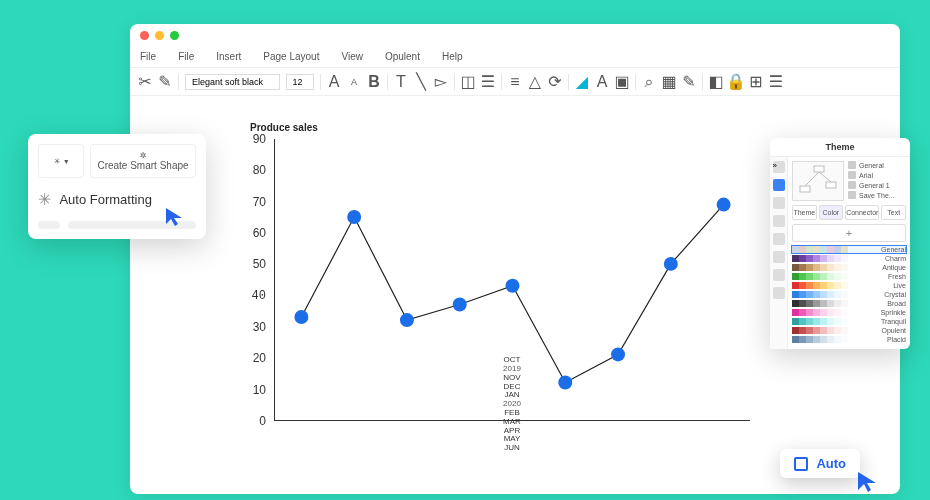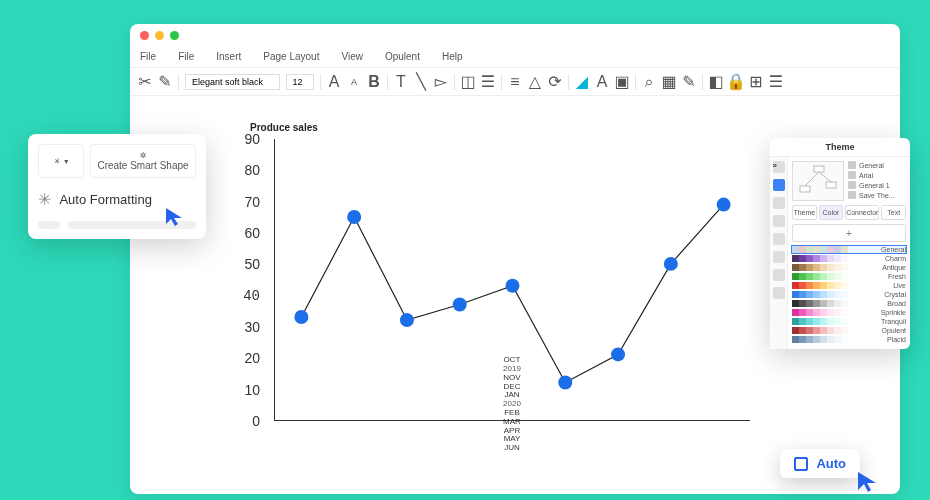--- a/index.html
+++ b/index.html
@@ -13,21 +13,21 @@
 .tb-icon { width: 14px; height: 14px; display:flex; align-items:center; justify-content:center; color:#555; }
 .font-select { border: 1px solid #ddd; font-size: 9px; padding: 2px 14px 2px 6px; background: #fff; position: relative; width: 95px; }
 .size-select { border: 1px solid #ddd; font-size: 9px; padding: 2px 10px 2px 5px; width: 28px; text-align:center; }
 .sep { width: 1px; height: 16px; background: #e5e5e5; }
 .canvas-area { position: absolute; left: 10px; right: 10px; top: 78px; bottom: 0; background: #fff; border: 0; }
 .chart { position: absolute; left: 110px; top: 20px; width: 530px; height: 370px; }
 .chart-title { font-size: 10px; font-weight: bold; color: #222; }
 .chart-sub { font-size: 9px; color: #222; margin-top: 1px; }
 .chart-body { position: relative; margin-top: 6px; width: 500px; height: 300px; }
 .y-axis { position: absolute; left: 0; top: 0; bottom: 18px; width: 24px; }
-.y-tick { position: absolute; right: 14px; font-size: 14px; color: #333; transform: translateY(-50%); }
+.y-tick { position: absolute; right: 8px; font-size: 12px; color: #333; transform: translateY(-50%); }
 .plot { position: absolute; left: 24px; right: 0; top: 0; bottom: 18px; border-left: 1px solid #333; border-bottom: 1px solid #333; }
 .x-labels { position: absolute; left: 24px; right: 0; bottom: -14px; display: flex; flex-direction: column; }
 .x-lab { flex: 1; text-align: center; font-size: 8px; color: #333; line-height: 1.1; }
 .x-lab .year { display: block; color: #555; }
 svg.line { position: absolute; left: 0; top: 0; width: 100%; height: 100%; }
 .pt { fill: #1b6de8; }
 
 
 .popup-left { position: absolute; left: 28px; top: 134px; width: 178px; background: #fff; border-radius: 8px; box-shadow: 0 8px 30px rgba(0,0,0,0.18); padding: 10px; }
 .popup-row1 { display: flex; gap: 6px; align-items: center; }

